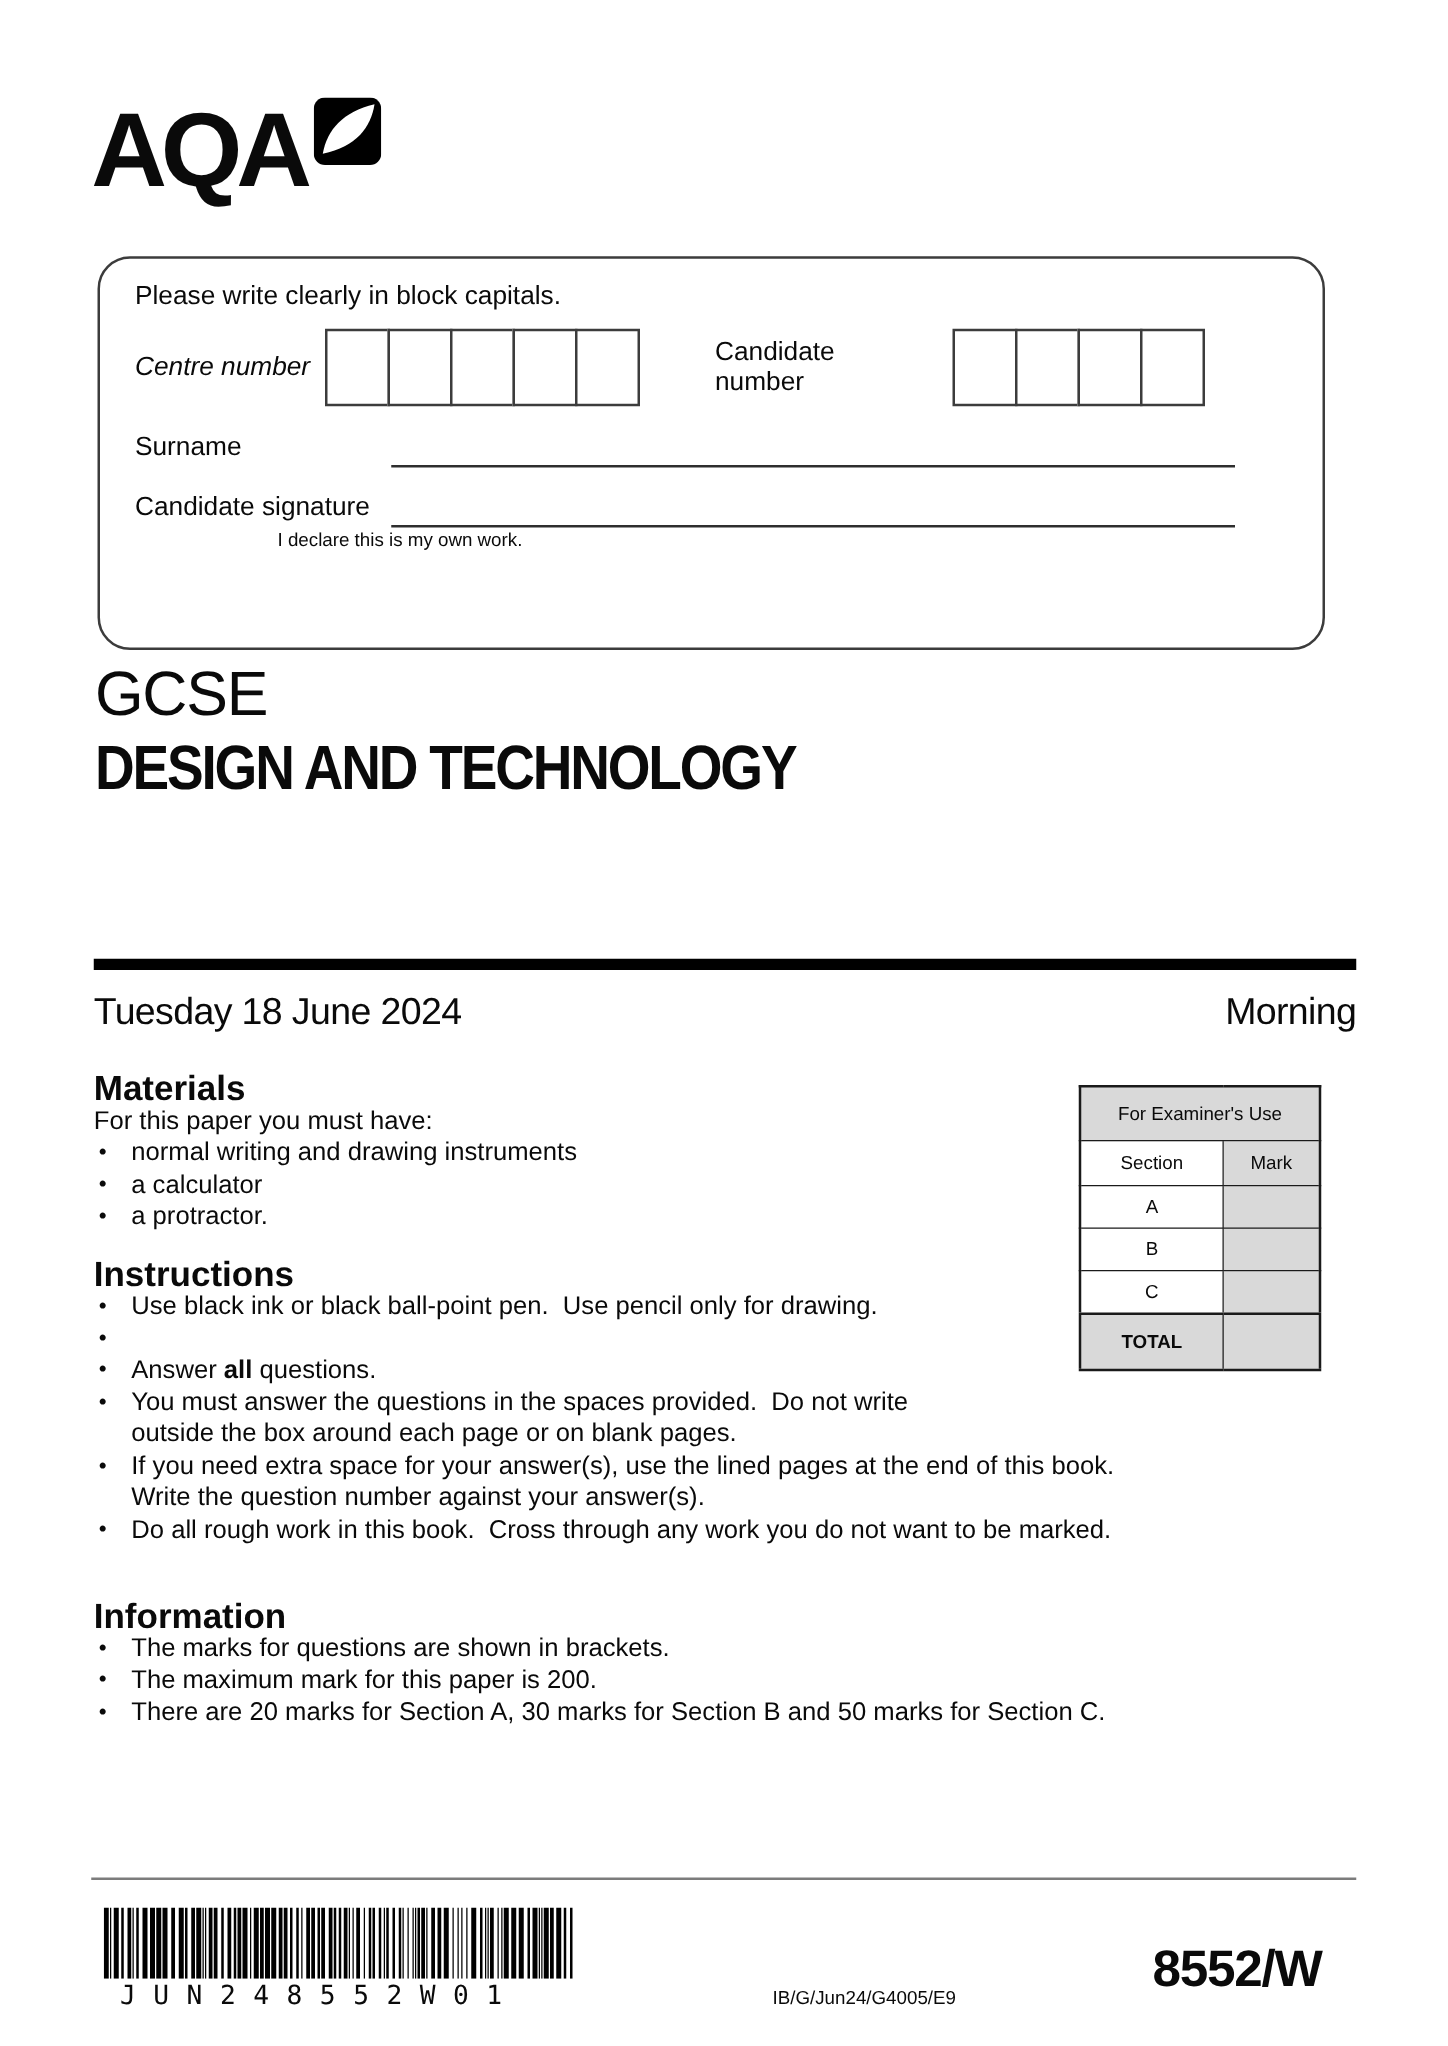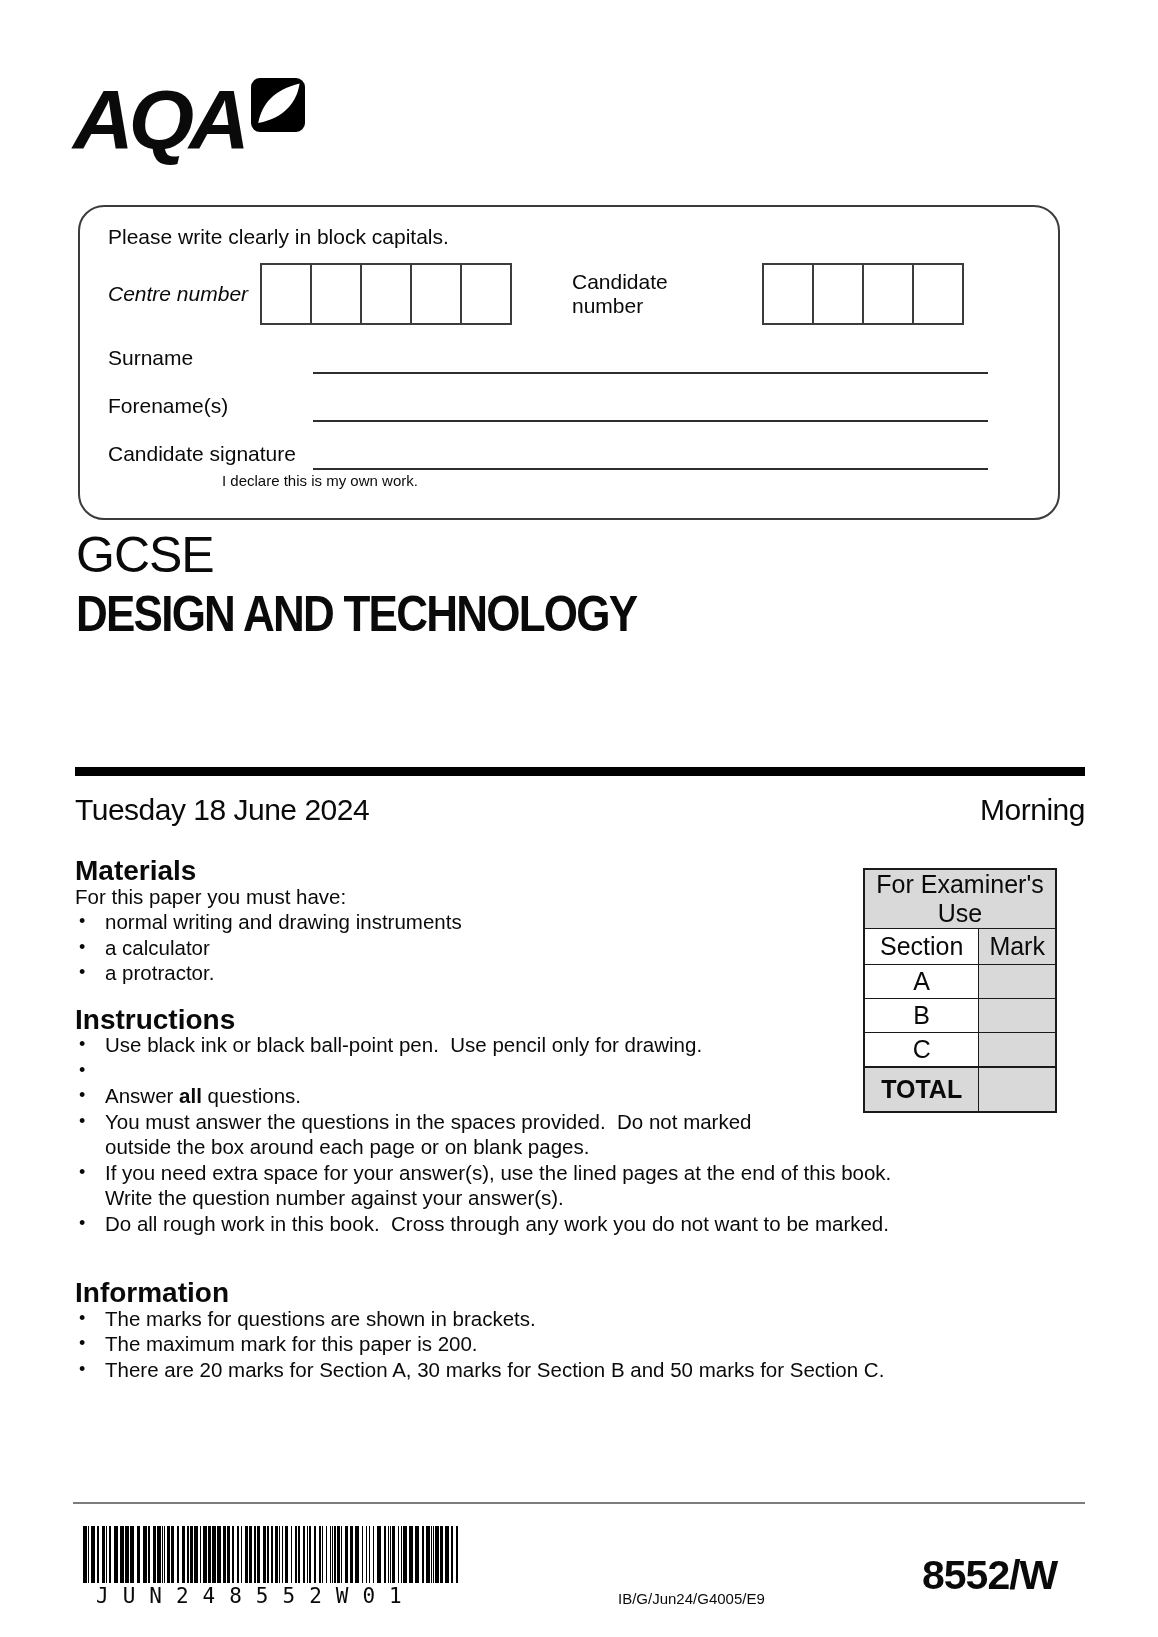--- a/index.html
+++ b/index.html
@@ -1,21 +1,21 @@
 <!DOCTYPE html>
 <html><head>
 <meta charset="utf-8">
 <style>
   html,body{margin:0;padding:0;background:#fff;}
   body{width:1158px;height:1637px;position:relative;font-family:"Liberation Sans",sans-serif;color:#0a0a0a;overflow:hidden;}
   .pre{white-space:pre-wrap;}
 
   
   .logo{position:absolute;top:76px;left:73px;display:flex;align-items:flex-start;}
-  .logo-text{font-size:84px;line-height:88px;font-weight:700;letter-spacing:-5px;font-style:italic;}
+  .logo-text{font-size:84px;line-height:88px;font-weight:700;letter-spacing:-5px;}
   .logo-leaf{width:54px;height:54px;margin-left:6px;margin-top:2px;}
 
   
   .cand-box{position:absolute;top:205px;left:78px;width:982px;height:315px;border:2px solid #3c3c3c;border-radius:26px;box-sizing:border-box;padding:18px 28px 14px 28px;font-size:21px;}
   .cb-row-nums{display:flex;align-items:center;margin-top:14px;}
   .cb-label{flex:none;}
   .lbl-centre{width:152px;font-style:italic;}
   .lbl-cand{width:172px;margin-left:60px;}
   .cells{display:flex;margin-left:0;}
   .cells.cand{margin-left:18px;}
@@ -42,21 +42,21 @@
   .intro{margin:0;}
   .b{display:flex;}
   .b .dot{flex:none;width:30px;padding-left:4px;box-sizing:border-box;font-size:18px;}
   .b .bt{flex:none;white-space:pre-wrap;}
   .cont{margin-left:30px;white-space:pre-wrap;}
   .gap-sec{height:21px;}
   .gap-sec2{height:44px;}
 
   
   .ex-wrap{position:absolute;left:863px;top:868px;}
-  table.ex{border-collapse:collapse;width:194px;font-size:25px;text-align:center;border:2.5px solid #1a1a1a;}
+  table.ex{border-collapse:collapse;width:194px;font-size:15px;text-align:center;border:2.5px solid #1a1a1a;}
   table.ex td{border:1.5px solid #1a1a1a;padding:0;}
   .ex .t-title{height:42px;background:#d9d9d9;}
   .ex .h-row td{height:35px;}
   .ex .r td{height:33px;}
   .shaded{background:#d9d9d9;}
   .ex .total td{height:43px;border-top:2.5px solid #1a1a1a;border-bottom:2.5px solid #1a1a1a;font-weight:700;}
 
   
   .thin-rule{position:absolute;left:73px;top:1502px;width:1012px;height:2px;background:#7c7c7c;}
   .barcode{position:absolute;left:83px;top:1526px;width:377px;height:57px;display:flex;overflow:hidden;}
@@ -94,24 +94,20 @@
         <div class="cell"></div>
         <div class="cell"></div>
         <div class="cell"></div>
       </div>
   </div>
   <div class="cb-row">
     <div class="cb-label">Surname</div>
     <div class="wline"></div>
   </div>
   <div class="cb-row">
-    <div class="cb-label">Forename(s)</div>
-    <div class="wline"></div>
-  </div>
-  <div class="cb-row">
     <div class="cb-label">Candidate signature</div>
     <div class="wline"></div>
   </div>
   <div class="declaration pre">I declare this is my own work.</div>
 </div>
 
 <div class="title">
   <div class="t-qual">GCSE</div>
   <div class="t-subject">DESIGN AND TECHNOLOGY</div>
 </div>
@@ -147,21 +143,21 @@
     </div>
   <div class="b">
       <span class="dot">•</span>
     </div>
   <div class="b">
       <span class="dot">•</span>
       <span class="bt"><span class="pre">Answer </span><b class="pre">all</b><span class="pre"> questions.</span></span>
     </div>
   <div class="b">
       <span class="dot">•</span>
-      <span class="bt">You must answer the questions in the spaces provided.  Do not marked</span>
+      <span class="bt">You must answer the questions in the spaces provided.  Do not write</span>
     </div>
   <div class="cont">outside the box around each page or on blank pages.</div>
   <div class="b">
       <span class="dot">•</span>
       <span class="bt">If you need extra space for your answer(s), use the lined pages at the end of this book.</span>
     </div>
   <div class="cont">Write the question number against your answer(s).</div>
   <div class="b">
       <span class="dot">•</span>
       <span class="bt">Do all rough work in this book.  Cross through any work you do not want to be marked.</span>

